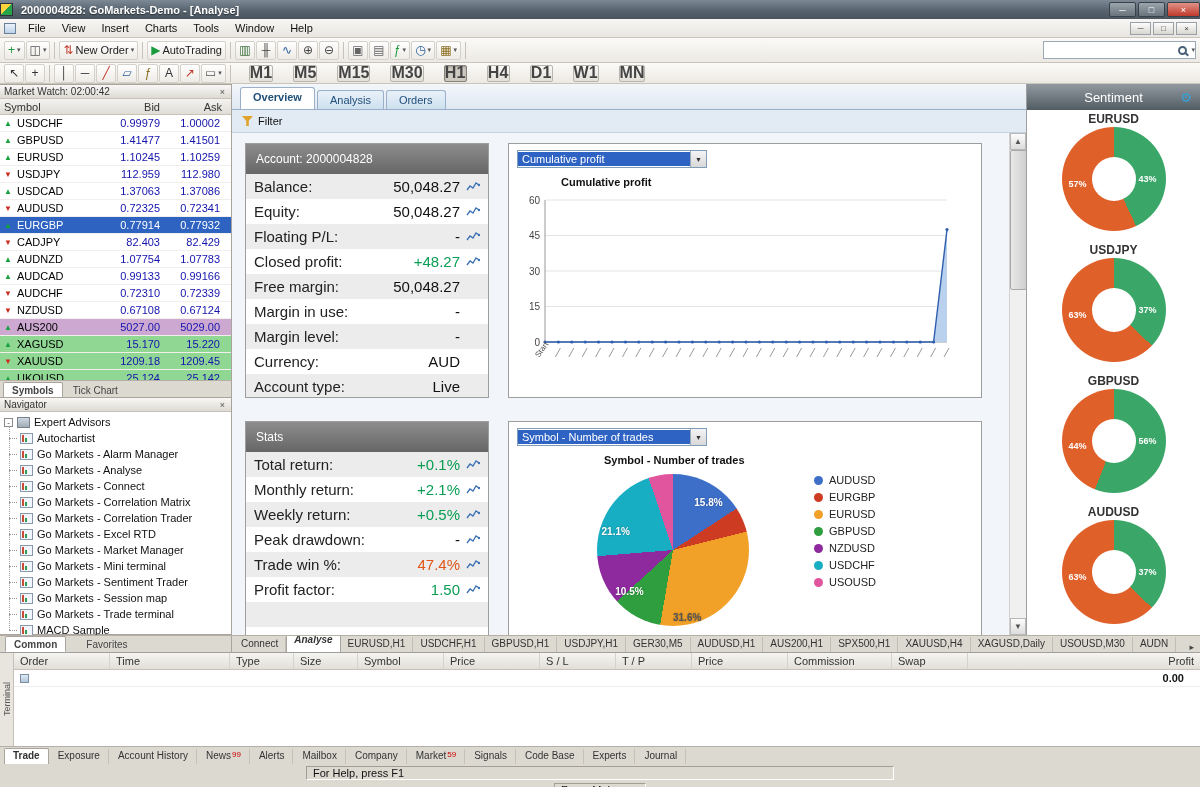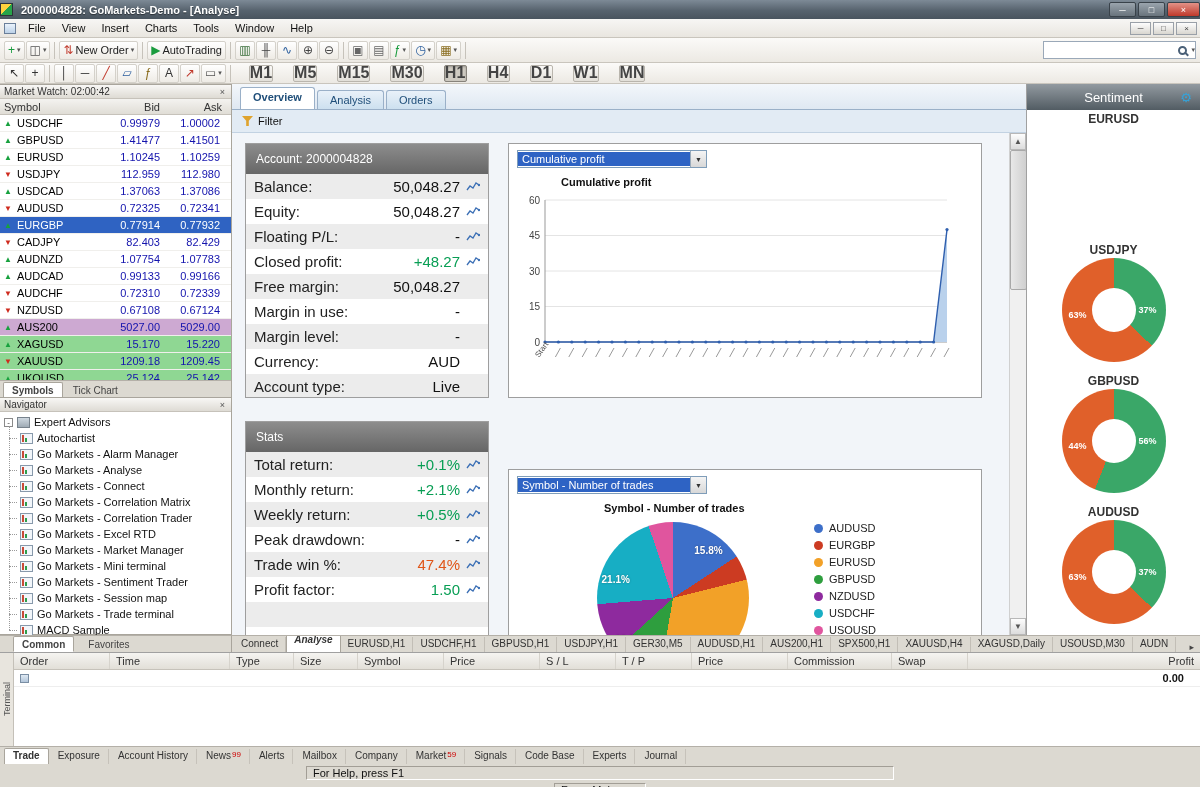--- a/index.html
+++ b/index.html
@@ -78,21 +78,21 @@
   .tree-kids{position:relative;}
   .tree-kids::before{content:"";position:absolute;left:9px;top:-4px;bottom:8px;border-left:1px dotted #9a9a9a;}
   .tree-kids .tree-row{padding-left:20px;}
   .tree-kids .tree-row::before{content:"";position:absolute;left:9px;top:8px;width:8px;border-top:1px dotted #9a9a9a;}
   .expander{width:9px;height:9px;border:1px solid #8a8a8a;background:#fff;font-size:8px;line-height:7px;text-align:center;color:#333;}
   .icon-ea{width:13px;height:11px;border:1px solid #8799ab;background:#f2f6fa;display:inline-flex;align-items:flex-end;gap:1px;padding:1px;}
   .icon-ea i{display:block;width:2px;background:#c94b38;height:7px;}
   .icon-ea i + i{background:#2f9e4c;height:4px;}
   .icon-root{width:13px;height:11px;border:1px solid #77828c;background:linear-gradient(#cfd8e0,#9fabb5);}
   .nav-tabs{position:absolute;top:635px;left:0;width:232px;height:17px;background:#dcd9d1;border-top:1px solid #b4b0a8;
-            display:flex;align-items:center;padding:0 13px;gap:5px;border-right:1px solid #a9a59c;}
+            display:flex;align-items:center;padding:0 5px;gap:11px;border-right:1px solid #a9a59c;}
 
   
   .an-tabs{position:absolute;top:84px;left:232px;width:794px;height:26px;display:flex;align-items:flex-end;gap:2px;
            padding:0 0 0 8px;background:linear-gradient(#f3f7fb,#dfe8f2);border-bottom:1px solid #9ab0c8;}
   .an-tab{height:19px;padding:3px 12px 0;background:linear-gradient(#e9f1f9,#cde0ef);border:1px solid #9ab0c8;
           border-bottom:none;border-radius:3px 3px 0 0;color:#1f4e79;font-size:11px;}
   .an-tab.active{background:#fff;font-weight:bold;height:22px;}
   .filterbar{position:absolute;top:110px;left:232px;width:794px;height:23px;display:flex;align-items:center;gap:5px;
              padding:0 10px;background:#e2ebf4;border-bottom:1px solid #c2d2e2;}
   .funnel{width:11px;height:10px;background:#dfa32e;clip-path:polygon(0 0,100% 0,62% 48%,62% 100%,38% 100%,38% 48%);}
@@ -800,21 +800,21 @@
               <svg width="14" height="11" viewBox="0 0 14 11">
                 <polyline points="1,9 4,5 7,7 10,2 13,4" fill="none" stroke="#3b6fb5" stroke-width="1.3"></polyline>
                 <circle cx="13" cy="4" r="1.2" fill="#3b6fb5"></circle>
               </svg>
             </span>
           </div>
           <div class="prow even"></div>
         </div>
     </div>
 
-    <div class="panel" style="left:276px;top:288px;width:474px;height:230px;margin-top:48px;">
+    <div class="panel" style="left:276px;top:288px;width:474px;height:230px;">
       <div class="combo" style="left:8px;top:6px;">
         <span class="sel">Symbol - Number of trades</span>
         <span class="drop">▼</span>
       </div>
       <div class="chart-title" style="left:95px;top:32px;">Symbol - Number of trades</div>
       <div class="pie" id="pie" style="left: 88px; top: 52px; width: 152px; height: 152px; background: conic-gradient(rgb(61, 111, 201) 0%, rgb(61, 111, 201) 15.8%, rgb(204, 59, 34) 15.8%, rgb(204, 59, 34) 21.1%, rgb(242, 161, 40) 21.1%, rgb(242, 161, 40) 52.7%, rgb(46, 158, 62) 52.7%, rgb(46, 158, 62) 63.2%, rgb(142, 42, 158) 63.2%, rgb(142, 42, 158) 73.7%, rgb(23, 174, 196) 73.7%, rgb(23, 174, 196) 94.8%, rgb(224, 85, 158) 94.8%, rgb(224, 85, 158) 100%);">
           <span class="pie-lab" style="left: 64%; top: 15%; color: rgb(255, 255, 255);">15.8%</span>
           <span class="pie-lab" style="left: 50%; top: 91%; color: rgb(85, 85, 85);">31.6%</span>
           <span class="pie-lab" style="left: 12%; top: 74%; color: rgb(255, 255, 255);">10.5%</span>
           <span class="pie-lab" style="left: 3%; top: 34%; color: rgb(255, 255, 255);">21.1%</span>
@@ -859,20 +859,25 @@
   </div>
 
   <div class="sentiment">
     <div class="sent-head">
       <span>Sentiment</span>
       <span class="gear">⚙</span>
     </div>
     <div id="sent-groups">
         <div class="sent-group">
           <div class="sent-sym">EURUSD</div>
+          <div class="donut" style="background: conic-gradient(rgb(58, 167, 104) 0deg, rgb(58, 167, 104) 43%, rgb(224, 96, 42) 43%, rgb(224, 96, 42) 100%);">
+            <span class="dlab long">43%</span>
+            <span class="dlab short">57%</span>
+            <div class="hole"></div>
+          </div>
         </div>
         <div class="sent-group">
           <div class="sent-sym">USDJPY</div>
           <div class="donut" style="background: conic-gradient(rgb(58, 167, 104) 0deg, rgb(58, 167, 104) 37%, rgb(224, 96, 42) 37%, rgb(224, 96, 42) 100%);">
             <span class="dlab long">37%</span>
             <span class="dlab short">63%</span>
             <div class="hole"></div>
           </div>
         </div>
         <div class="sent-group">

